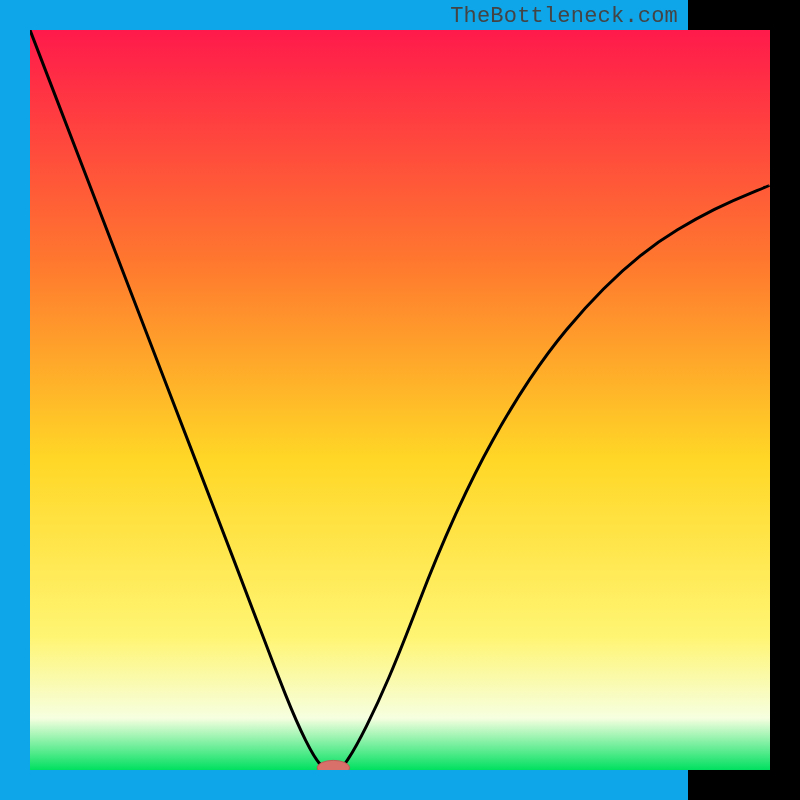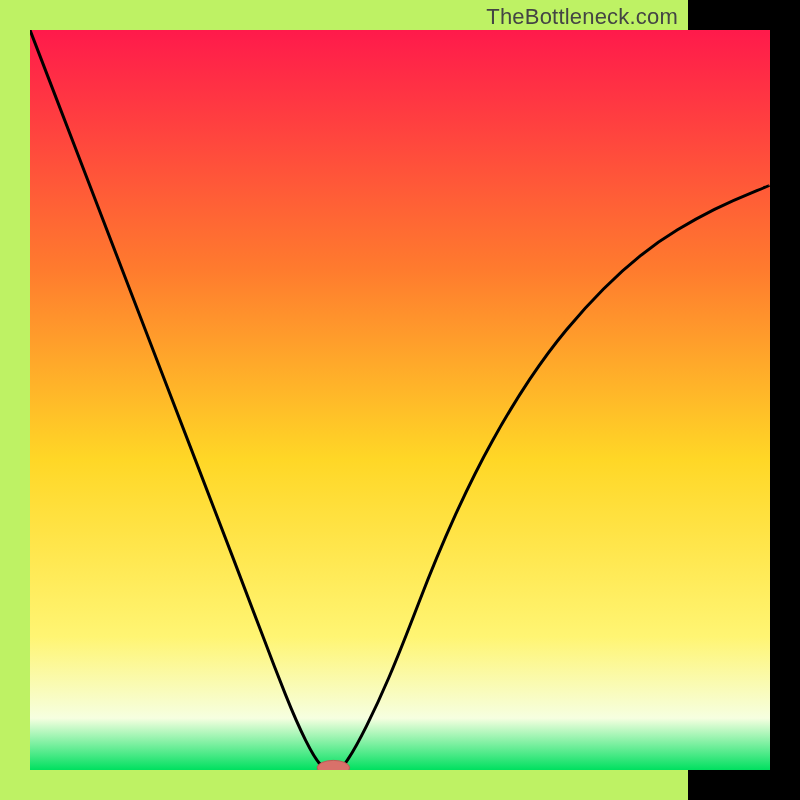--- a/index.html
+++ b/index.html
@@ -7,22 +7,23 @@
     padding: 0;
     width: 800px;
     height: 800px;
     overflow: hidden;
     background: #000;
     font-family: Arial, Helvetica, sans-serif;
   }
   .outer {
     width: 688px;
     height: 800px;
-    background: #bef264;
+    background: #0ea5e9;
     position: relative;
+    font-family: Liberation Mono, monospace;
   }
   .plot-area {
     position: absolute;
     left: 30px;
     top: 30px;
     width: 740px;
     height: 740px;
     overflow: hidden;
   }
   .plot-area svg {

